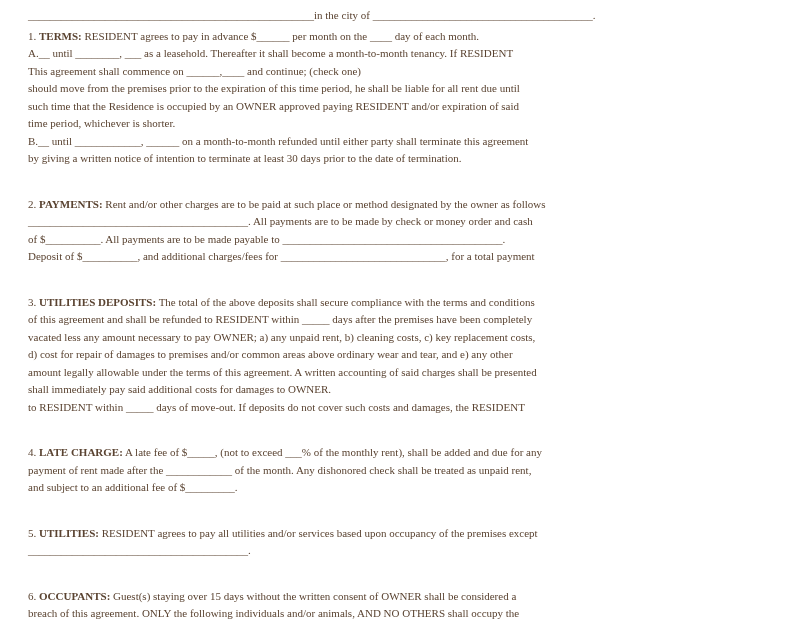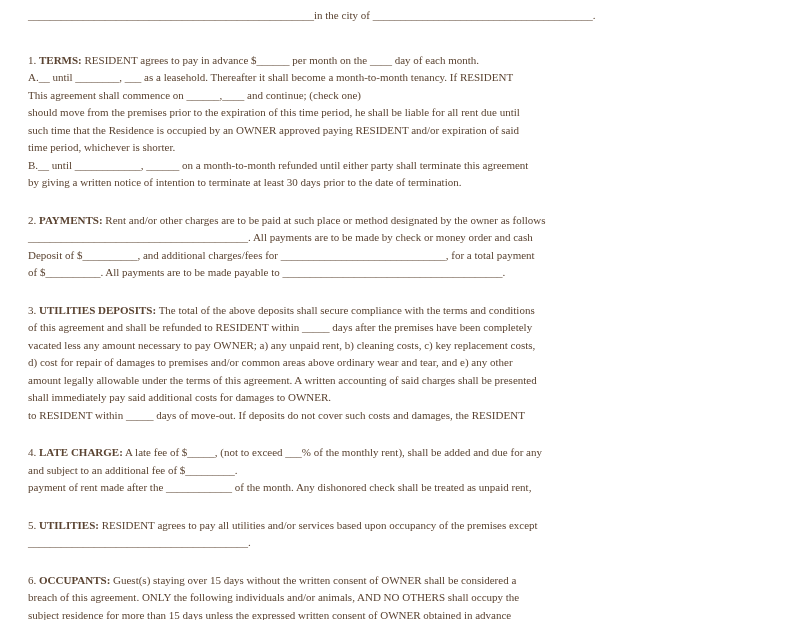--- a/index.html
+++ b/index.html
@@ -14,22 +14,22 @@
     font-family: "Liberation Serif", "DejaVu Serif", serif;
     font-size: 11px;
     line-height: 17.5px;
     color: #5a4331;
   }
   p.line {
     margin: 0;
     white-space: nowrap;
   }
   .header-line { margin-left: -19px; }
-  .section { margin-top: 20px; }
-  .section:first-of-type { margin-top: 27px; }
+  .section { margin-top: 28px; }
+  .section:first-of-type { margin-top: 3px; }
   .sec-title { font-weight: 700; }
 </style>
 </head>
 <body>
 
 <div class="page">
 
   <p class="line header-line">____________________________________________________in the city of ________________________________________.</p>
 
   <div class="section">
@@ -39,38 +39,38 @@
     <p class="line">should move from the premises prior to the expiration of this time period, he shall be liable for all rent due until</p>
     <p class="line">such time that the Residence is occupied by an OWNER approved paying RESIDENT and/or expiration of said</p>
     <p class="line">time period, whichever is shorter.</p>
     <p class="line">B.__ until ____________, ______ on a month-to-month refunded until either party shall terminate this agreement</p>
     <p class="line">by giving a written notice of intention to terminate at least 30 days prior to the date of termination.</p>
   </div>
 
   <div class="section">
     <p class="line"><span>2.</span> <span class="sec-title">PAYMENTS:</span> <span>Rent and/or other charges are to be paid at such place or method designated by the owner as follows</span></p>
     <p class="line">________________________________________. All payments are to be made by check or money order and cash</p>
+    <p class="line">of $__________. All payments are to be made payable to ________________________________________.</p>
     <p class="line">Deposit of $__________, and additional charges/fees for ______________________________, for a total payment</p>
-    <p class="line">of $__________. All payments are to be made payable to ________________________________________.</p>
   </div>
 
   <div class="section">
     <p class="line"><span>3.</span> <span class="sec-title">UTILITIES DEPOSITS:</span> <span>The total of the above deposits shall secure compliance with the terms and conditions</span></p>
     <p class="line">of this agreement and shall be refunded to RESIDENT within _____ days after the premises have been completely</p>
     <p class="line">vacated less any amount necessary to pay OWNER; a) any unpaid rent, b) cleaning costs, c) key replacement costs,</p>
     <p class="line">d) cost for repair of damages to premises and/or common areas above ordinary wear and tear, and e) any other</p>
     <p class="line">amount legally allowable under the terms of this agreement. A written accounting of said charges shall be presented</p>
     <p class="line">shall immediately pay said additional costs for damages to OWNER.</p>
     <p class="line">to RESIDENT within _____ days of move-out. If deposits do not cover such costs and damages, the RESIDENT</p>
   </div>
 
   <div class="section">
     <p class="line"><span>4.</span> <span class="sec-title">LATE CHARGE:</span> <span>A late fee of $_____, (not to exceed ___% of the monthly rent), shall be added and due for any</span></p>
+    <p class="line">payment of rent made after the ____________ of the month. Any dishonored check shall be treated as unpaid rent,</p>
     <p class="line">and subject to an additional fee of $_________.</p>
-    <p class="line">payment of rent made after the ____________ of the month. Any dishonored check shall be treated as unpaid rent,</p>
   </div>
 
   <div class="section">
     <p class="line"><span>5.</span> <span class="sec-title">UTILITIES:</span> <span>RESIDENT agrees to pay all utilities and/or services based upon occupancy of the premises except</span></p>
     <p class="line">________________________________________.</p>
   </div>
 
   <div class="section">
     <p class="line"><span>6.</span> <span class="sec-title">OCCUPANTS:</span> <span>Guest(s) staying over 15 days without the written consent of OWNER shall be considered a</span></p>
     <p class="line">breach of this agreement. ONLY the following individuals and/or animals, AND NO OTHERS shall occupy the</p>

